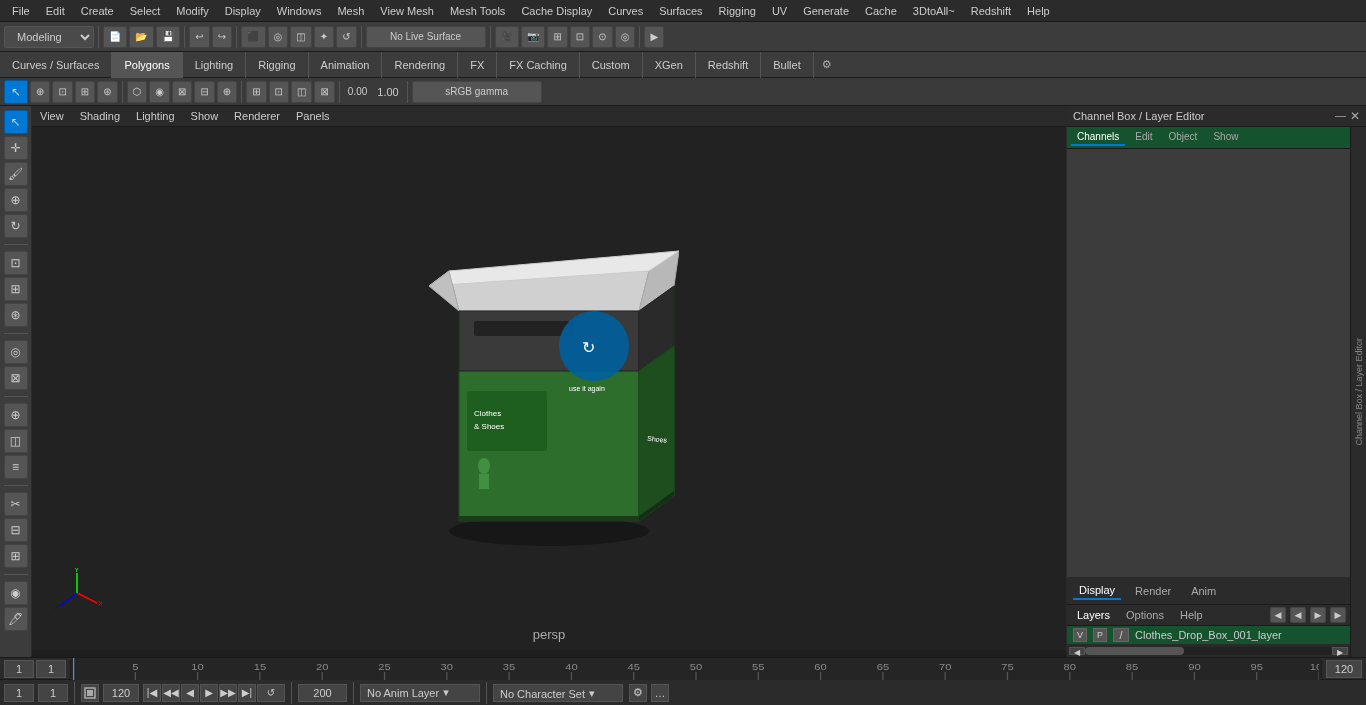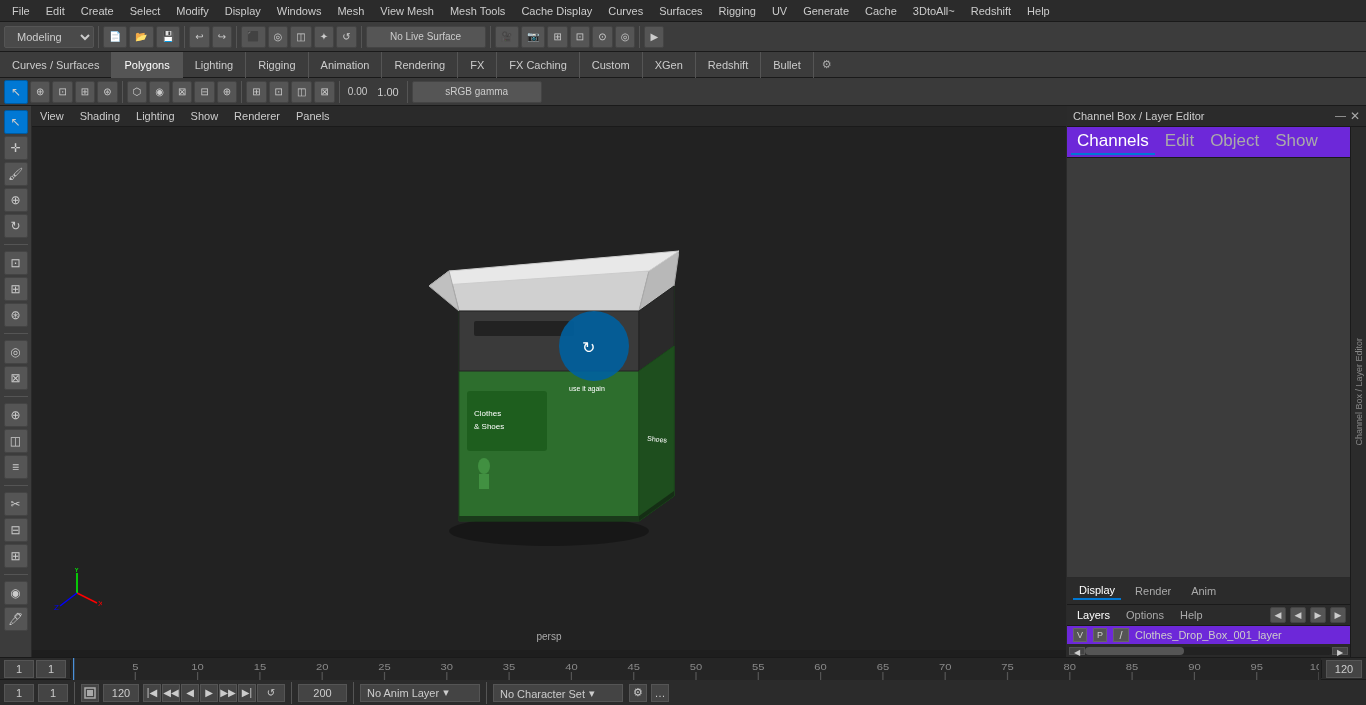--- a/index.html
+++ b/index.html
@@ -44,39 +44,39 @@
 
     
     #viewport {
       flex: 1; background: #1e1e1e; position: relative; overflow: hidden;
     }
     #viewport-header {
       display: flex; gap: 16px; padding: 4px 8px; background: #2a2a2a; border-bottom: 1px solid #1a1a1a;
     }
     .vp-menu { color: #ccc; cursor: pointer; font-size: 11px; }
     #viewport-canvas { width: 100%; height: calc(100% - 28px); position: relative; background: #222; }
-    #persp-label { position: absolute; bottom: 8px; left: 50%; transform: translateX(-50%); color: #aaa; font-size: 10px; }
+    #persp-label { position: absolute; bottom: 8px; left: 50%; transform: translateX(-50%); color: #aaa; font-size: 13px; }
 
     
     #object-3d {
       position: absolute; top: 50%; left: 50%; transform: translate(-50%, -55%);
       width: 260px; height: 360px;
     }
 
     
     #right-panel {
-      width: 300px; background: #6d28d9; border-left: 1px solid #2a2a2a; display: flex; flex-direction: column;
+      width: 300px; background: #14532d; border-left: 1px solid #2a2a2a; display: flex; flex-direction: column;
     }
     #channel-box-header {
       display: flex; align-items: center; justify-content: space-between; padding: 3px 6px; background: #2b2b2b; border-bottom: 1px solid #1a1a1a;
     }
     .cb-title { font-size: 11px; color: #ccc; }
     .cb-close { cursor: pointer; color: #aaa; font-size: 12px; }
     #channel-box-tabs { display: flex; padding: 2px 4px; gap: 4px; border-bottom: 1px solid #1a1a1a; }
-    .cb-tab { font-size: 17px; color: #aaa; cursor: pointer; padding: 2px 6px; }
+    .cb-tab { font-size: 10px; color: #aaa; cursor: pointer; padding: 2px 6px; }
     .cb-tab.active { color: #fff; border-bottom: 2px solid #0078d4; }
     #channel-content { flex: 1; background: #3c3c3c; }
 
     
     #layers-section { border-top: 1px solid #2a2a2a; }
     #layers-tabs { display: flex; align-items: center; padding: 4px 6px; background: #2b2b2b; border-bottom: 1px solid #1a1a1a; gap: 8px; }
     .layer-tab { font-size: 11px; color: #aaa; cursor: pointer; padding: 2px 6px; }
     .layer-tab.active { color: #fff; border-bottom: 2px solid #0078d4; }
     .layer-row { display: flex; align-items: center; padding: 2px 6px; border-bottom: 1px solid #2a2a2a; gap: 6px; }
     .layer-check { width: 14px; height: 14px; background: #555; border: 1px solid #666; display: flex; align-items: center; justify-content: center; font-size: 9px; }

